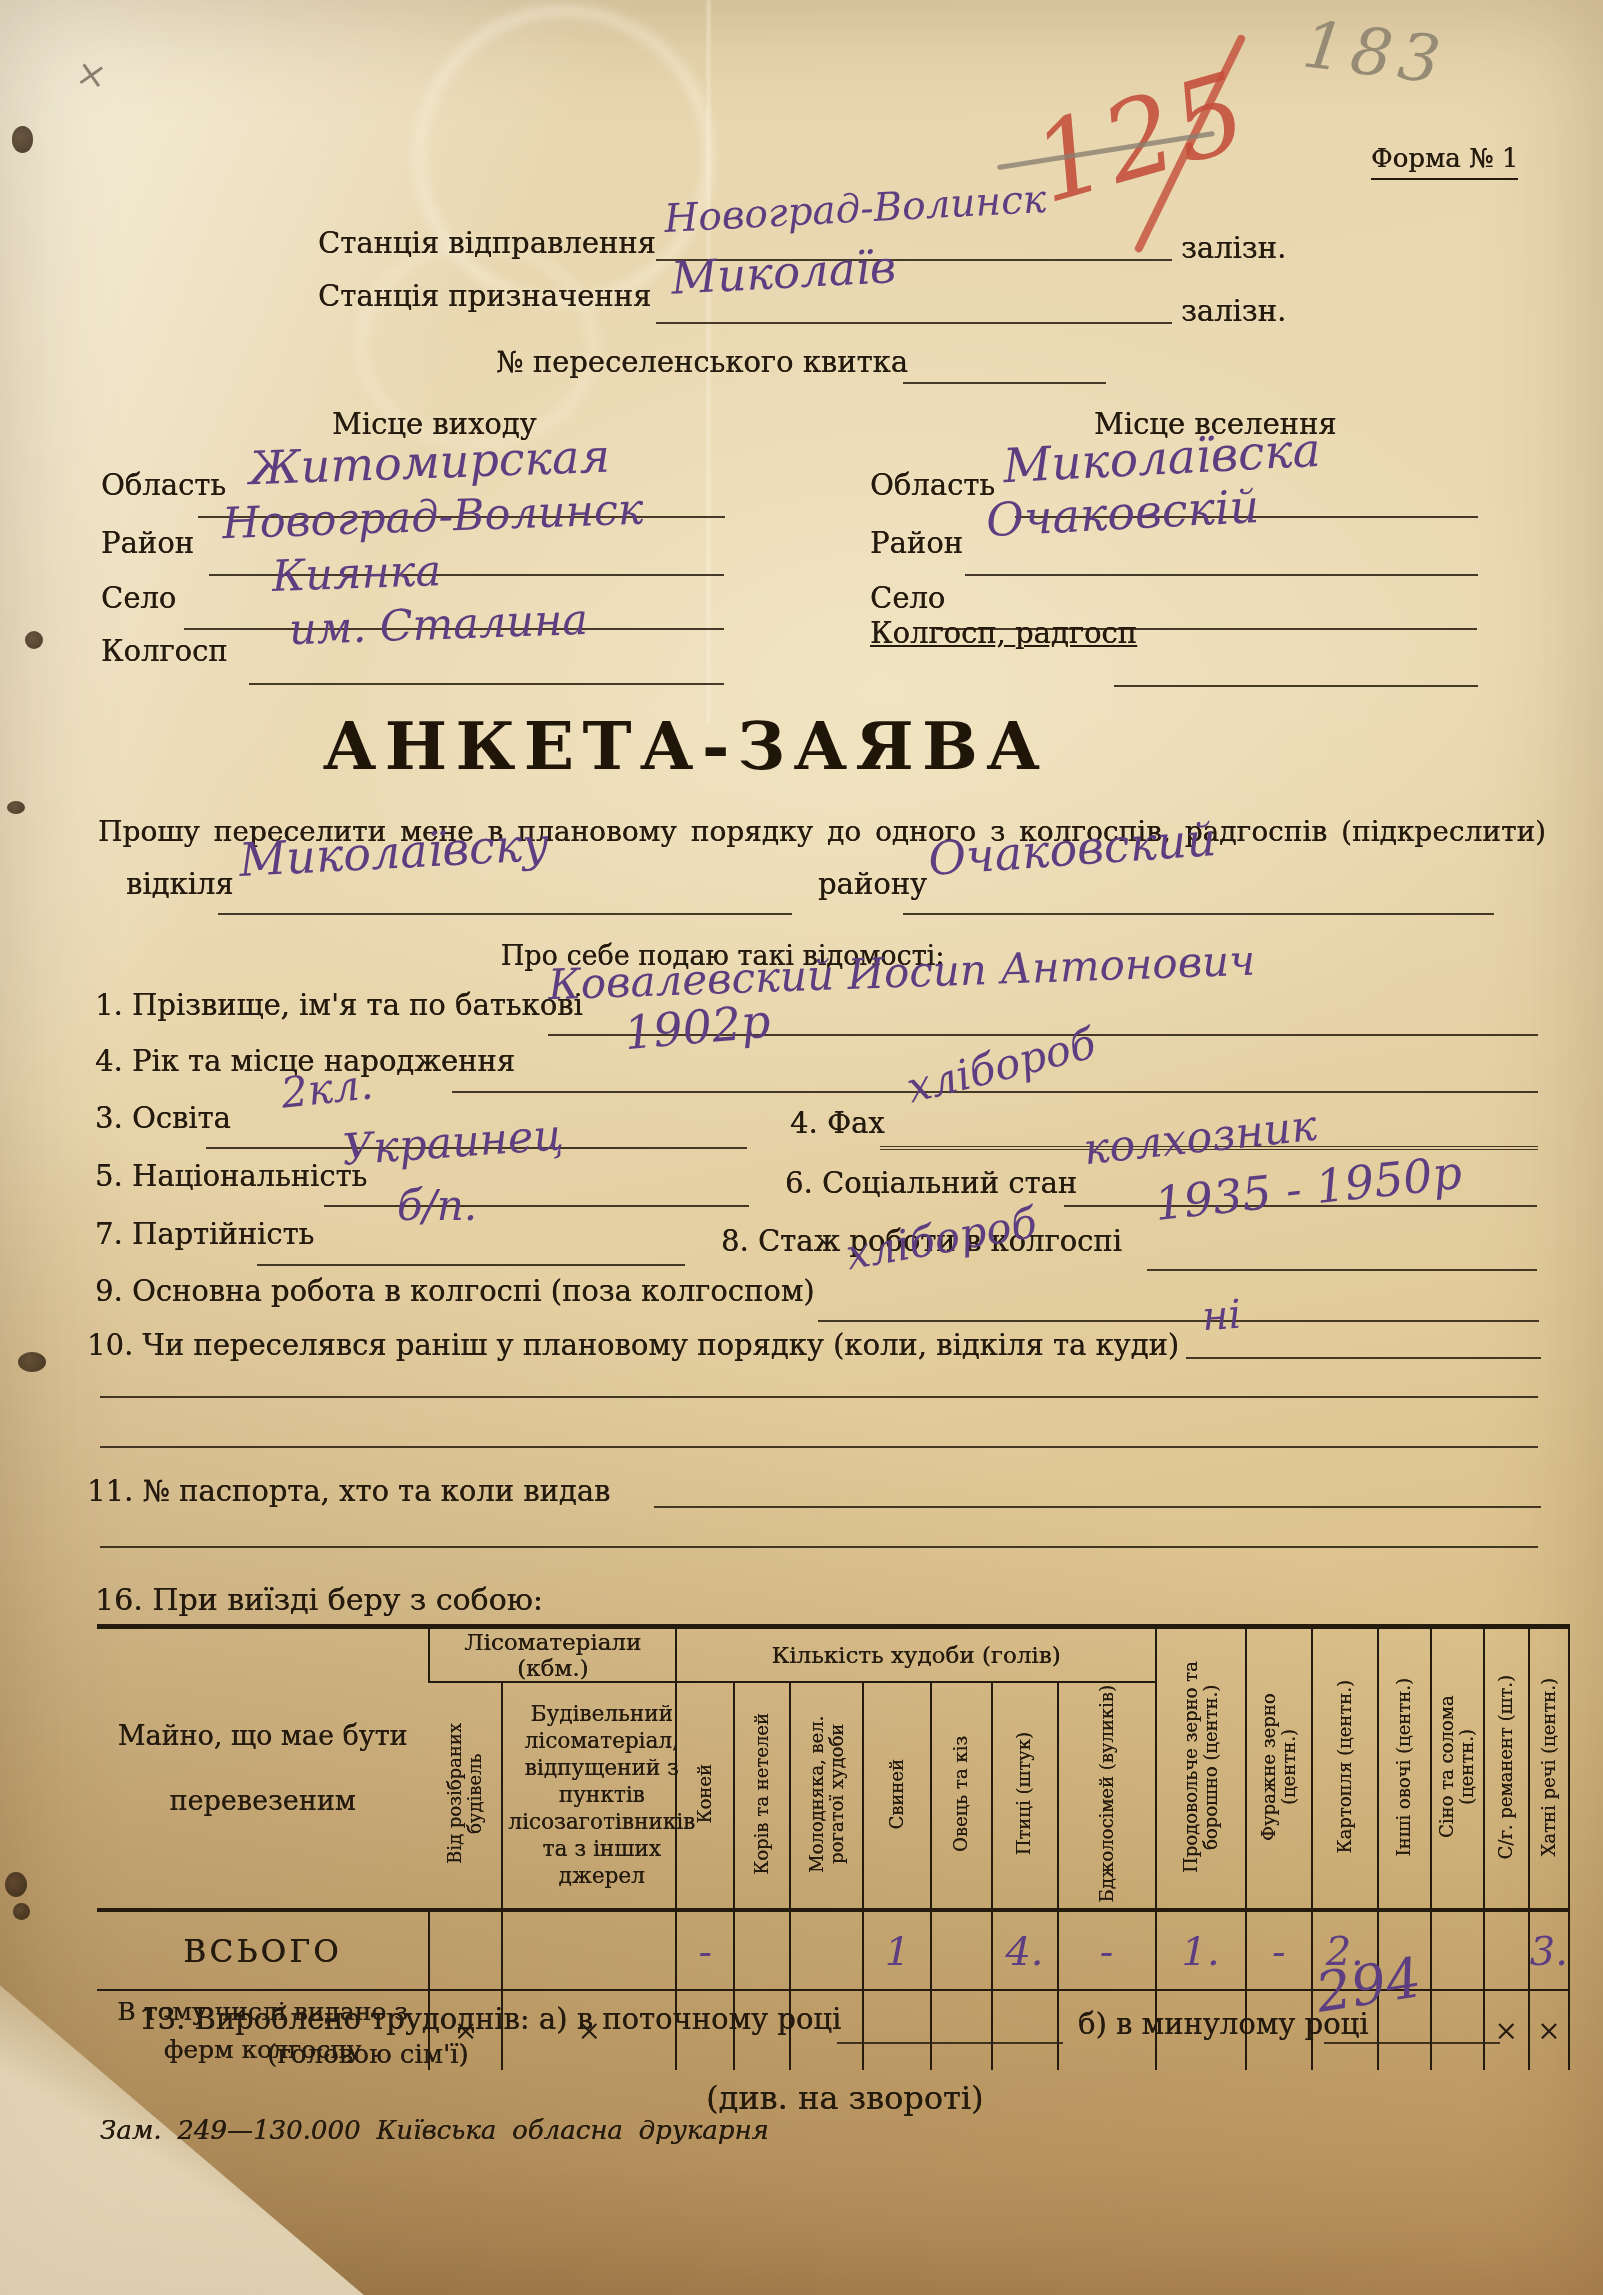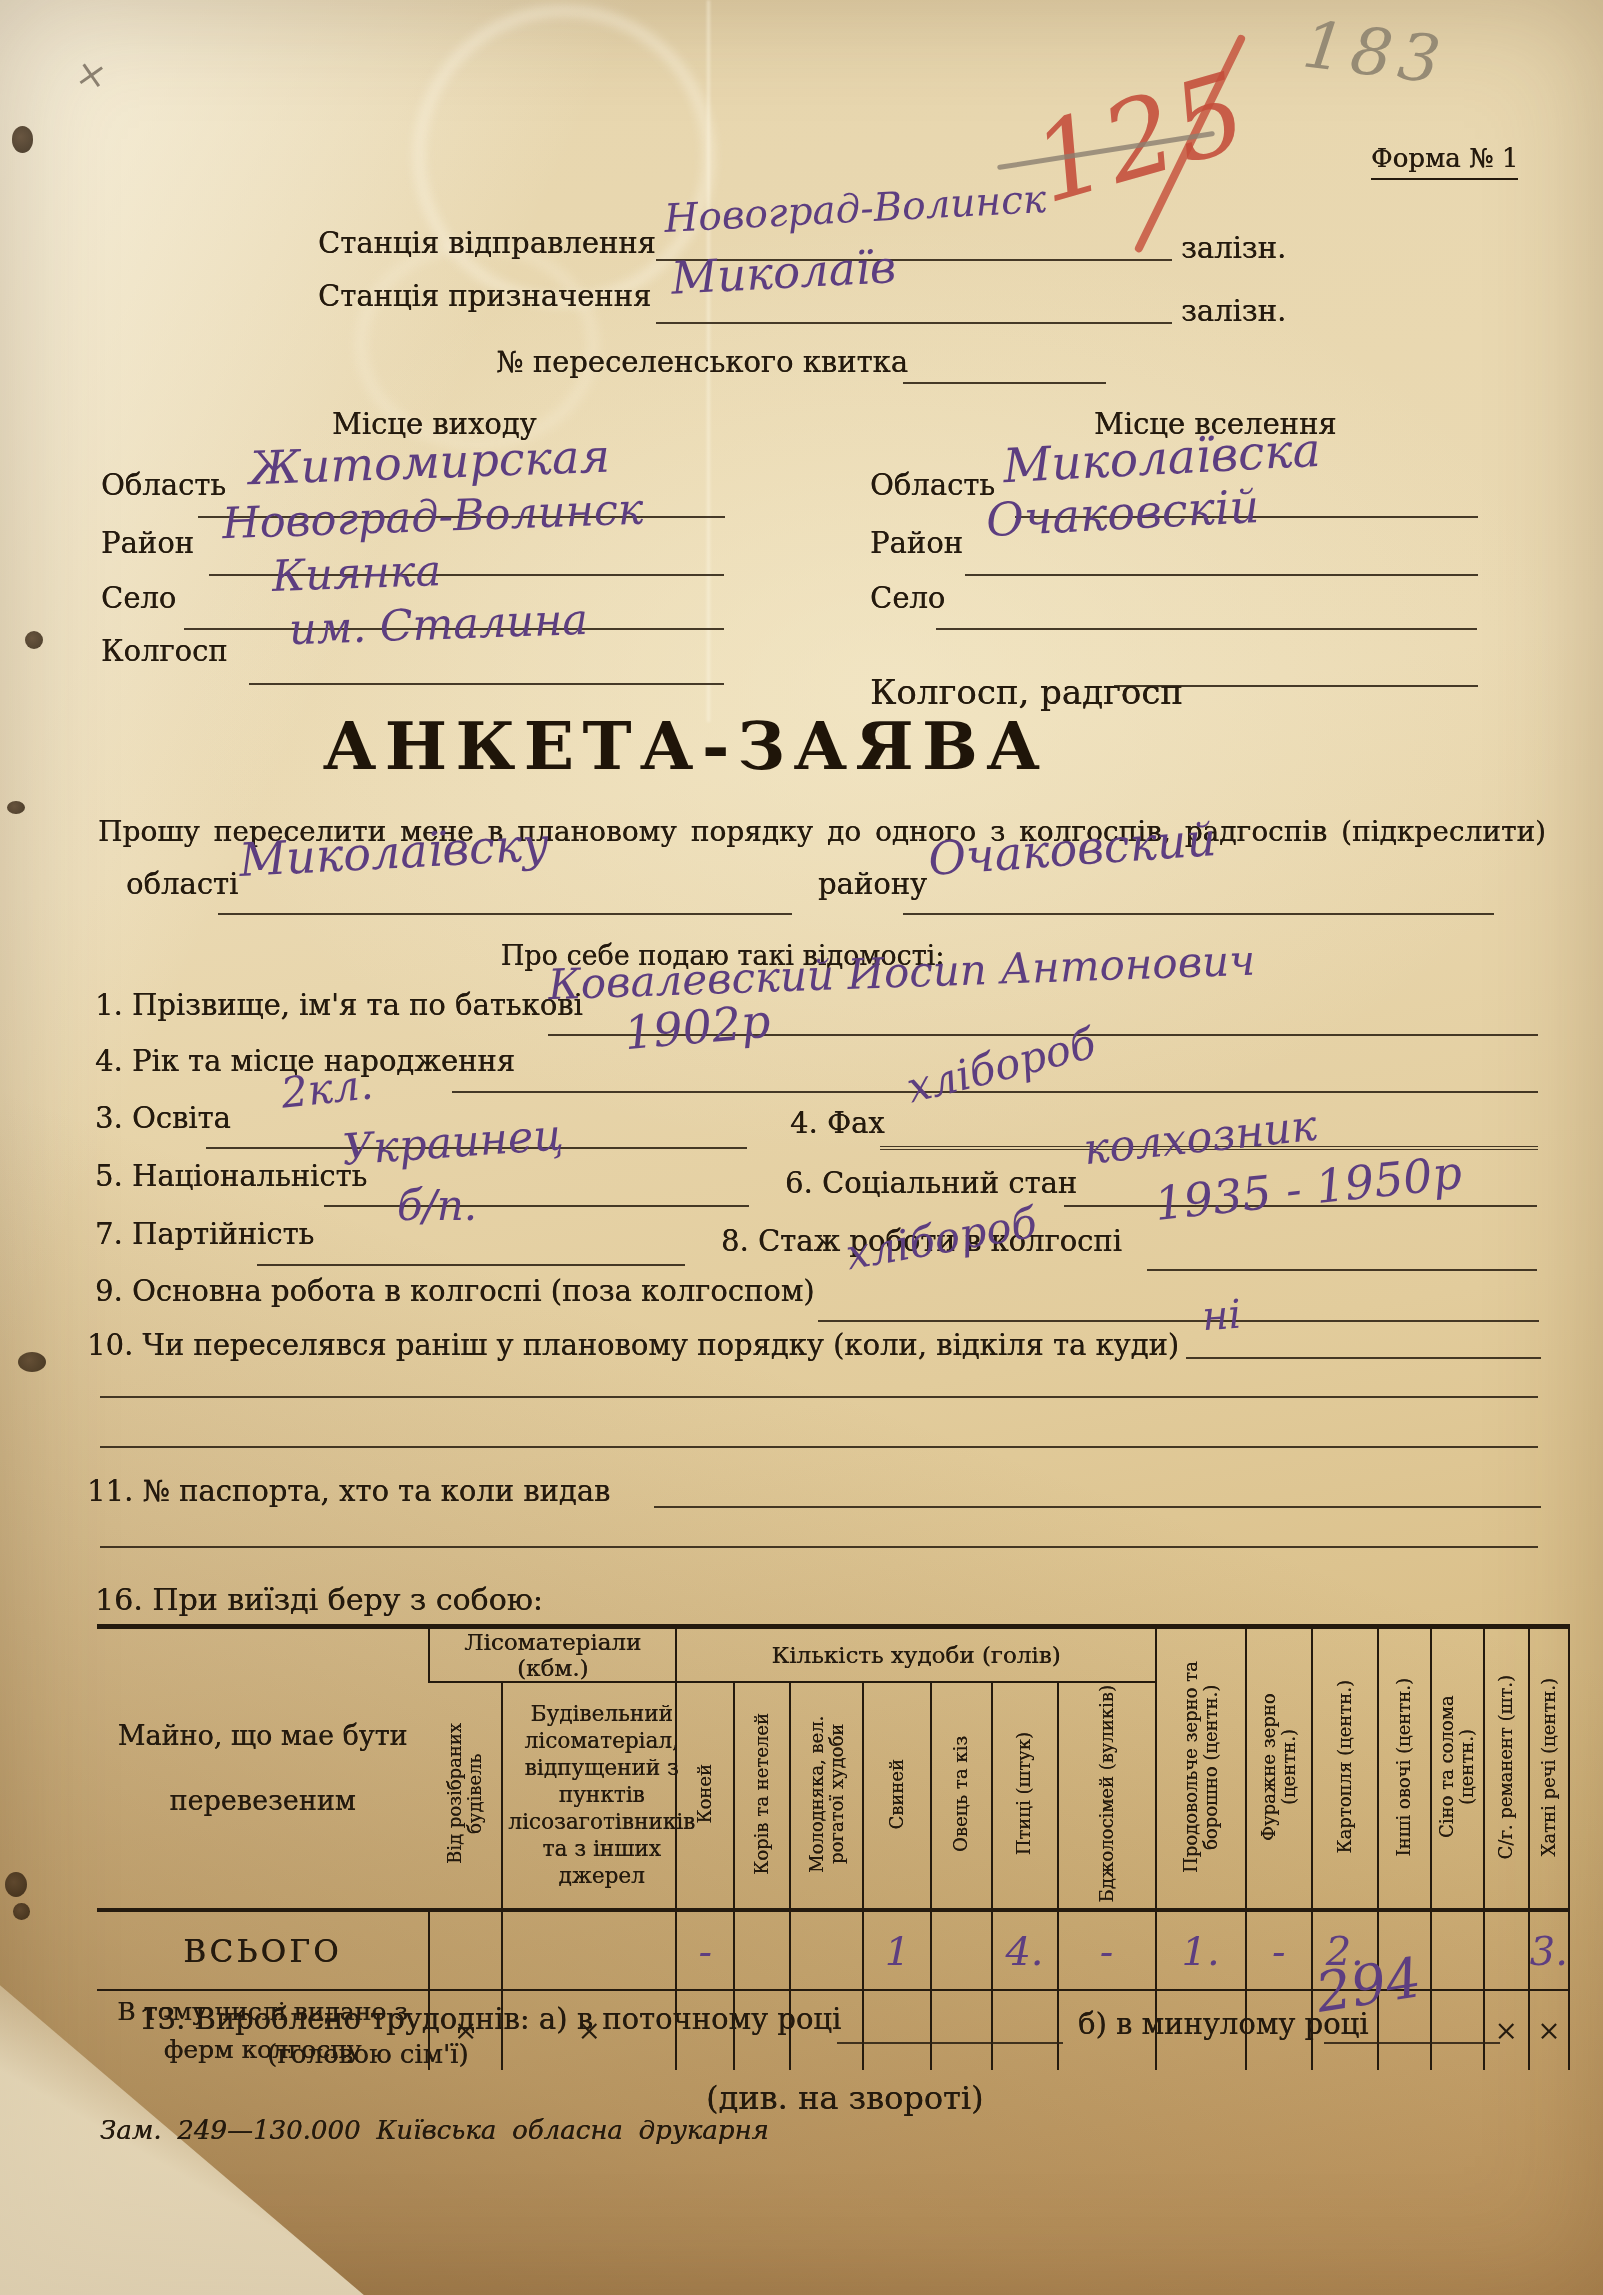--- a/index.html
+++ b/index.html
@@ -105,27 +105,27 @@
 
   <div class="pr" style="left:1094px;top:407px;font-size:29px;">Місце вселення</div>
   <div class="pr" style="left:870px;top:468px;font-size:29px;">Область</div>
   <div class="hw" style="left:1003px;top:430px;font-size:47px;transform:rotate(-3deg);">Миколаївска</div>
   <div class="fl" style="left:1015px;top:516px;width:463px;"></div>
   <div class="pr" style="left:870px;top:526px;font-size:29px;">Район</div>
   <div class="hw" style="left:986px;top:486px;font-size:46px;transform:rotate(-3deg);">Очаковскій</div>
   <div class="fl" style="left:965px;top:574px;width:513px;"></div>
   <div class="pr" style="left:870px;top:581px;font-size:29px;">Село</div>
   <div class="fl" style="left:936px;top:628px;width:541px;"></div>
-  <div class="pr" style="left:870px;top:672px;font-size:34px;">Колгосп, радгосп</div>
+  <div class="pr" style="left:870px;top:616px;font-size:29px;text-decoration:underline;">Колгосп, радгосп</div>
   <div class="fl" style="left:1114px;top:685px;width:364px;"></div>
 
   <div class="title">АНКЕТА-ЗАЯВА</div>
 
   <div class="pr" style="left:98px;top:815px;font-size:28px;word-spacing:5px;">Прошу переселити мене в плановому порядку до одного з колгоспів, радгоспів (підкреслити)</div>
-  <div class="pr" style="left:126px;top:867px;font-size:29px;">області</div>
+  <div class="pr" style="left:126px;top:867px;font-size:29px;">відкіля</div>
   <div class="hw" style="left:239px;top:825px;font-size:46px;transform:rotate(-3deg);">Миколаївску</div>
   <div class="fl" style="left:218px;top:913px;width:574px;"></div>
   <div class="pr" style="left:818px;top:867px;font-size:29px;">району</div>
   <div class="hw" style="left:928px;top:822px;font-size:46px;transform:rotate(-4deg);">Очаковский</div>
   <div class="fl" style="left:903px;top:913px;width:591px;"></div>
 
   <div class="pr" style="left:0;top:940px;width:1445px;text-align:center;font-size:27px;white-space:nowrap;">Про себе подаю такі відомості:</div>
 
   <div class="pr" style="left:95px;top:988px;font-size:29px;">1. Прізвище, ім'я та по батькові</div>
   <div class="hw" style="left:548px;top:948px;font-size:42px;transform:rotate(-2deg);">Ковалевский Иосип Антонович</div>

